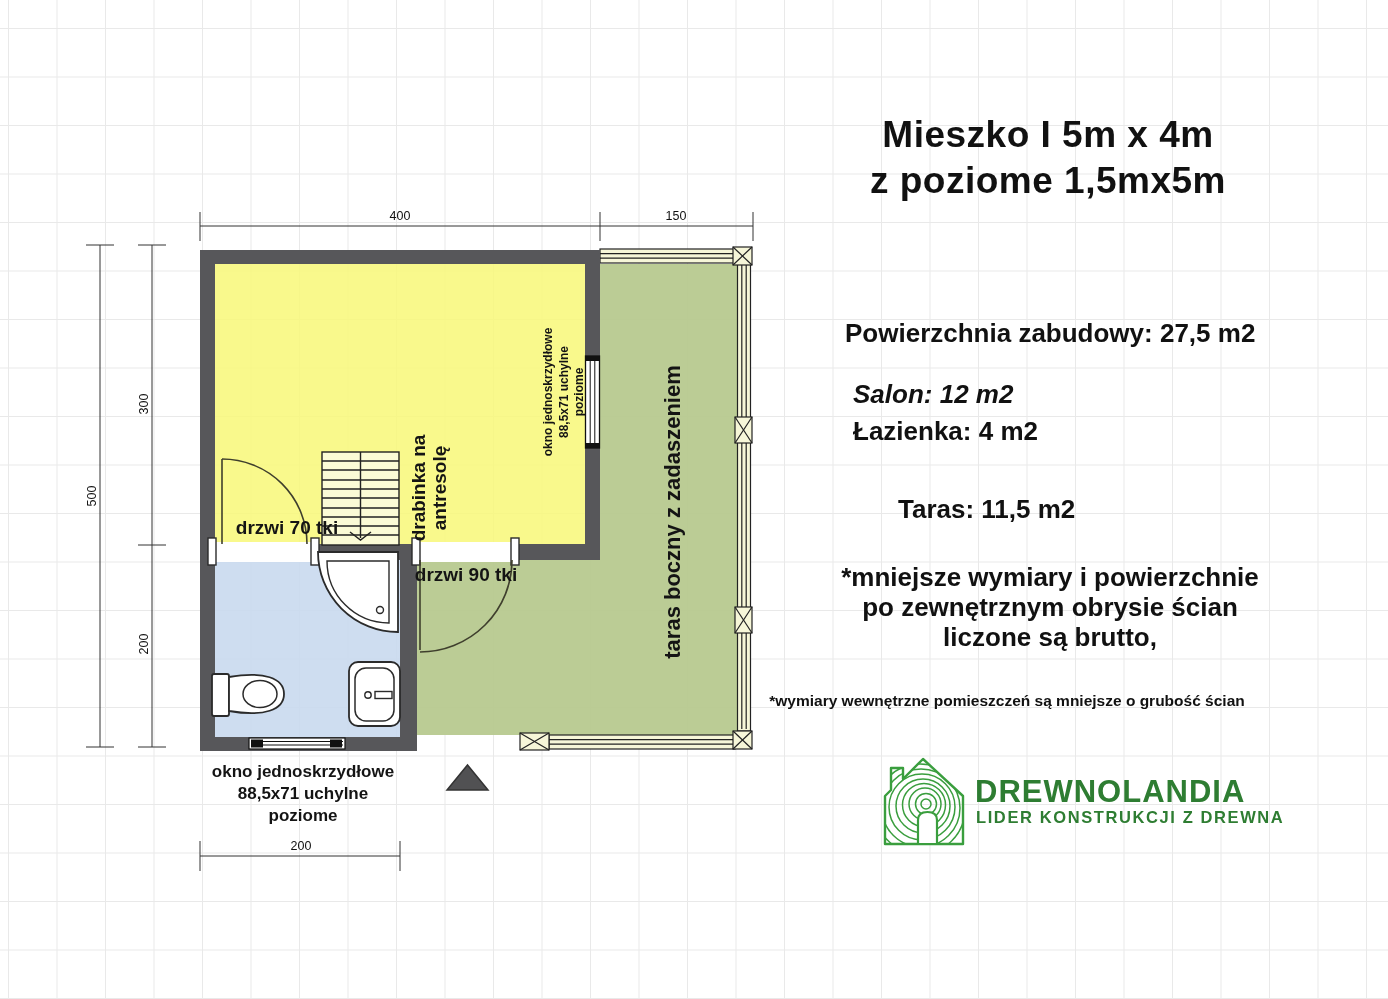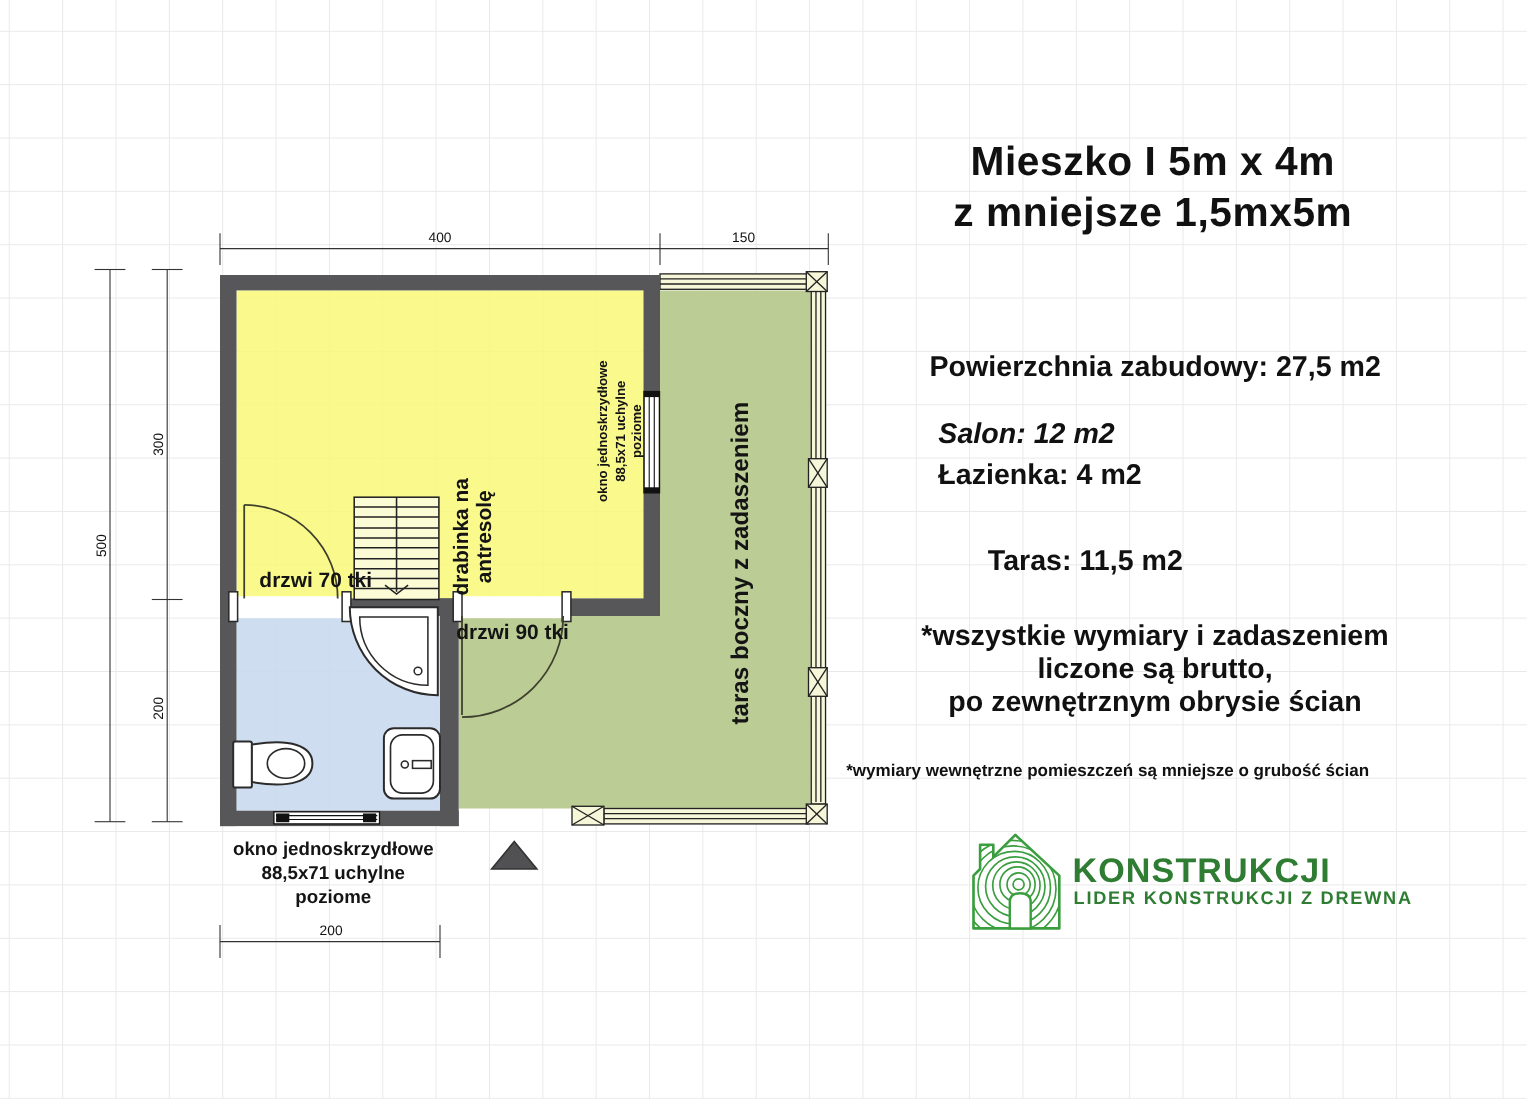--- a/index.html
+++ b/index.html
@@ -22,21 +22,21 @@
   .planlabel{font-weight:bold;fill:#141414;}
   .lbl-door{font-size:19px;}
   .lbl-ladder{font-size:19px;}
   .lbl-winr{font-size:12px;}
   .lbl-terrace{font-size:22px;}
   .lbl-winb{font-size:17px;}
 
   
   .title{
     left:832px;top:112px;width:432px;text-align:center;
-    font-size:37px;font-weight:bold;line-height:46px;letter-spacing:.5px;margin-top:12px;
+    font-size:37px;font-weight:bold;line-height:46px;letter-spacing:.5px;
   }
   .spec{font-size:26px;font-weight:bold;white-space:nowrap;}
   .spec1{left:845px;top:318px;}
   .spec2{left:853px;top:379px;font-style:italic;}
   .spec3{left:853px;top:416px;}
   .spec4{left:898px;top:494px;}
   .note{
     left:820px;top:562px;width:460px;text-align:center;
     font-size:26px;font-weight:bold;line-height:30px;
   }
@@ -216,32 +216,32 @@
 
   <text class="planlabel lbl-terrace" transform="translate(680,512) rotate(-90)" text-anchor="middle">taras boczny z zadaszeniem</text>
 
   <text class="planlabel lbl-winb" x="303" y="777" text-anchor="middle">okno jednoskrzydłowe</text>
   <text class="planlabel lbl-winb" x="303" y="799" text-anchor="middle">88,5x71 uchylne</text>
   <text class="planlabel lbl-winb" x="303" y="821" text-anchor="middle">poziome</text>
 </svg>
 
 <div class="abs title">
   <div>Mieszko I 5m x 4m</div>
-  <div>z mniejsze 1,5mx5m</div>
+  <div>z poziome 1,5mx5m</div>
 </div>
 
 <div class="abs spec spec1">Powierzchnia zabudowy: 27,5 m2</div>
 <div class="abs spec spec2">Salon: 12 m2</div>
 <div class="abs spec spec3">Łazienka: 4 m2</div>
 <div class="abs spec spec4">Taras: 11,5 m2</div>
 
 <div class="abs note">
-  <div>*wszystkie wymiary i zadaszeniem</div>
+  <div>*mniejsze wymiary i powierzchnie</div>
+  <div>po zewnętrznym obrysie ścian</div>
   <div>liczone są brutto,</div>
-  <div>po zewnętrznym obrysie ścian</div>
 </div>
 
 <div class="abs smallnote">*wymiary wewnętrzne pomieszczeń są mniejsze o grubość ścian</div>
 
 <div class="abs logo-wrap">
   <svg class="logo-icon" width="90" height="95" viewBox="0 0 90 95">
     <defs>
       <clipPath id="houseclip">
         <path d="M45,5 L85,42 L85,90 L7,90 L7,42 L13,36 L13,14 L25,14 L25,25 Z"></path>
       </clipPath>
@@ -252,15 +252,15 @@
       <circle cx="47" cy="50" r="16"></circle>
       <circle cx="46" cy="51" r="21.5"></circle>
       <circle cx="45" cy="52" r="27"></circle>
       <circle cx="44" cy="53" r="33"></circle>
       <circle cx="43" cy="54" r="39"></circle>
       <circle cx="42" cy="55" r="45"></circle>
     </g>
     <path d="M45,5 L85,42 L85,90 L7,90 L7,42 L13,36 L13,14 L25,14 L25,25 Z" fill="none" stroke="#3a9e3e" stroke-width="2.4" stroke-linejoin="round"></path>
     <path d="M40,90 L40,66 Q40,58 49.5,58 Q59,58 59,66 L59,90 Z" fill="#ffffff" stroke="#3a9e3e" stroke-width="2.2"></path>
   </svg>
-  <div class="logo-name" style="color:#2e7d32">KONSTRUKCJI</div>
+  <div class="logo-name" style="color:#2e7d32">DREWNOLANDIA</div>
   <div class="logo-tagline" style="color:#2e7d32">LIDER KONSTRUKCJI Z DREWNA</div>
 </div>
 
 </body></html>

